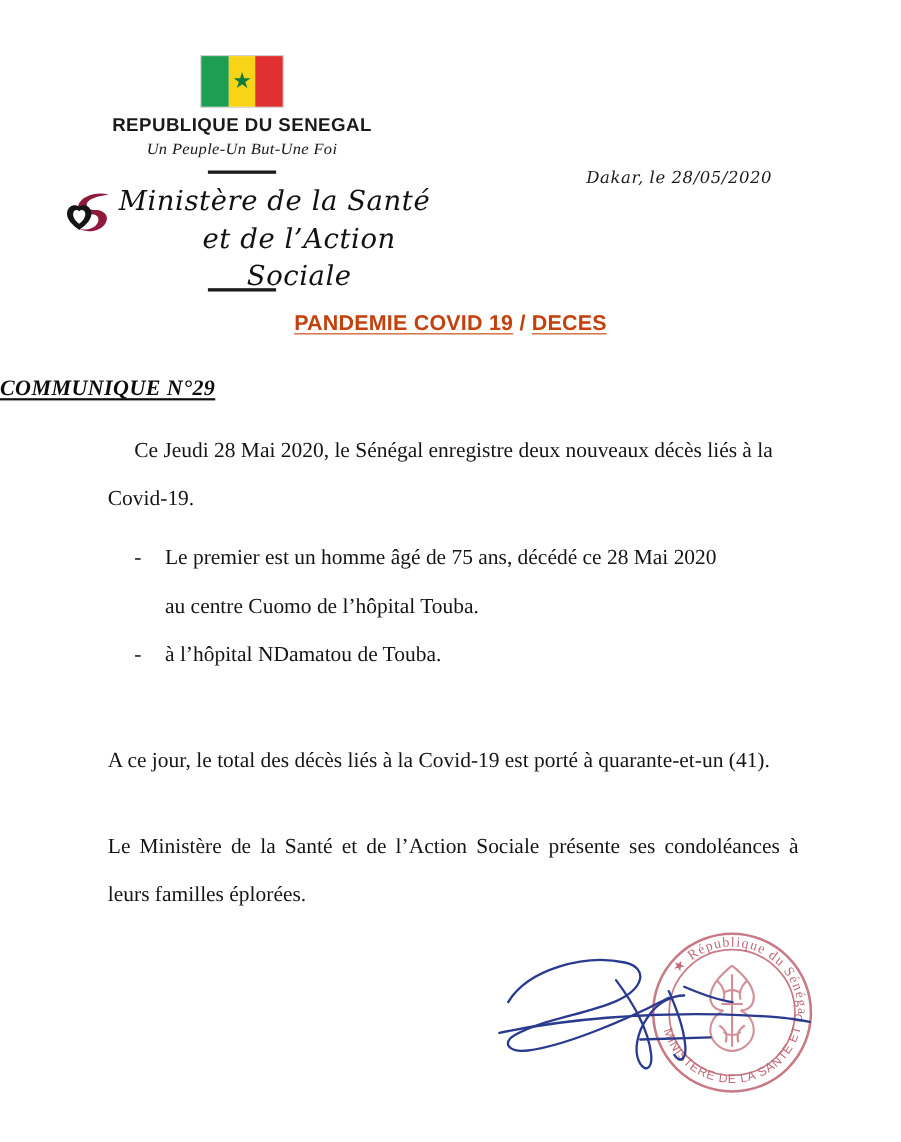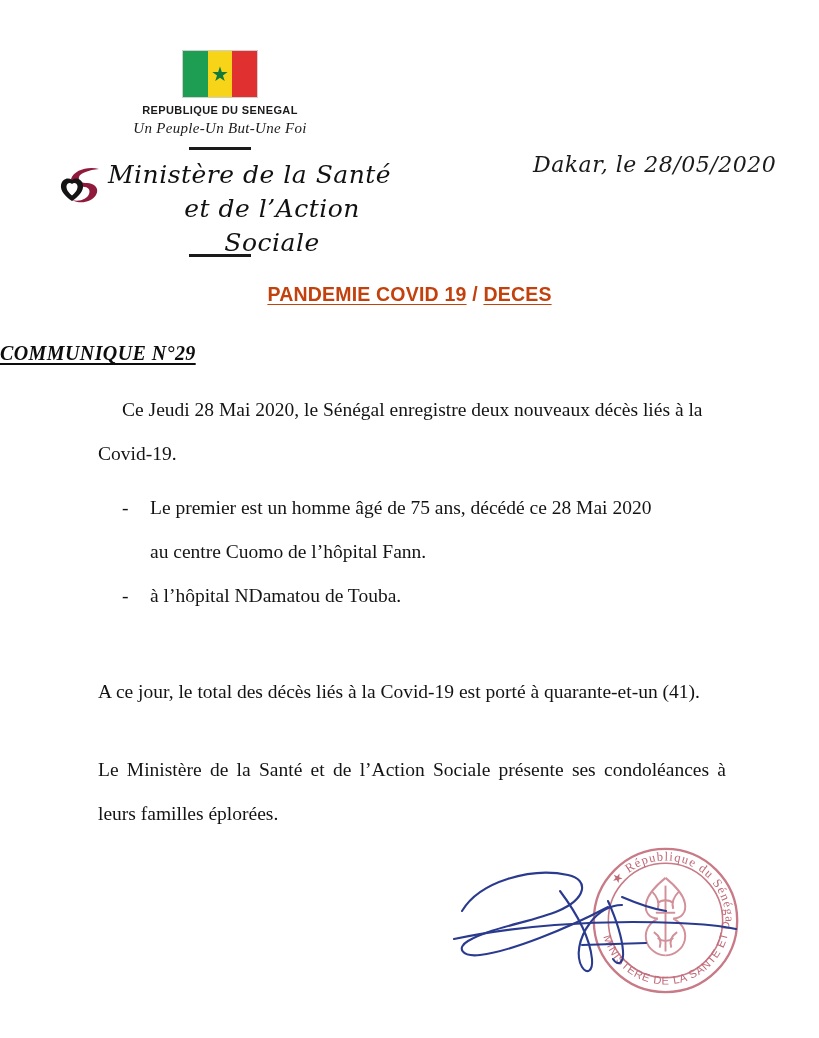--- a/index.html
+++ b/index.html
@@ -47,21 +47,21 @@
     left: 50%;
     top: 50%;
     transform: translate(-50%, -50%);
     font-size: 20px;
     line-height: 1;
     color: #0f7a3c;
   }
   .republic {
     font-family: "Liberation Sans", sans-serif;
     font-weight: bold;
-    font-size: 11px;
+    font-size: 17px;
     letter-spacing: 0.4px;
     margin-top: 6px;
     color: #1a1a1a;
   }
   .motto {
     font-family: Liberation Serif, serif;
     font-style: italic;
     font-size: 15px;
     letter-spacing: 0.3px;
     margin-top: 4px;
@@ -109,21 +109,21 @@
     text-align: center;
   }
 
   
   .date-line {
     position: absolute;
     left: 533px;
     top: 152px;
     font-family: "DejaVu Serif", serif;
     font-style: italic;
-    font-size: 22px;
+    font-size: 15px;
     color: #1a1a1a;
     letter-spacing: 0.5px;
     white-space: nowrap;
   }
 
   
   .title-main {
     position: absolute;
     left: 0;
     top: 283px;
@@ -269,21 +269,21 @@
   </div>
 
   <div class="body-wrap">
 
     <p class="para intro"><span class="indent"></span><span>Ce Jeudi 28 Mai 2020, le Sénégal enregistre deux nouveaux décès liés à la Covid-19.</span></p>
 
     <ul class="bullet-list">
       <li class="bullet-item">
         <span class="dash">-</span>
         <span>Le premier est un homme âgé de 75 ans, décédé ce 28 Mai 2020</span>
-        <span class="line2">au centre Cuomo de l’hôpital Fann.</span>
+        <span class="line2">au centre Cuomo de l’hôpital Touba.</span>
       </li>
       <li class="bullet-item">
         <span class="dash">-</span>
         <span class="line2">à l’hôpital NDamatou de Touba.</span>
       </li>
     </ul>
 
     <div class="gap-lg"></div>
 
     <p class="para">A ce jour, le total des décès liés à la Covid-19 est porté à quarante-et-un (41).</p>

